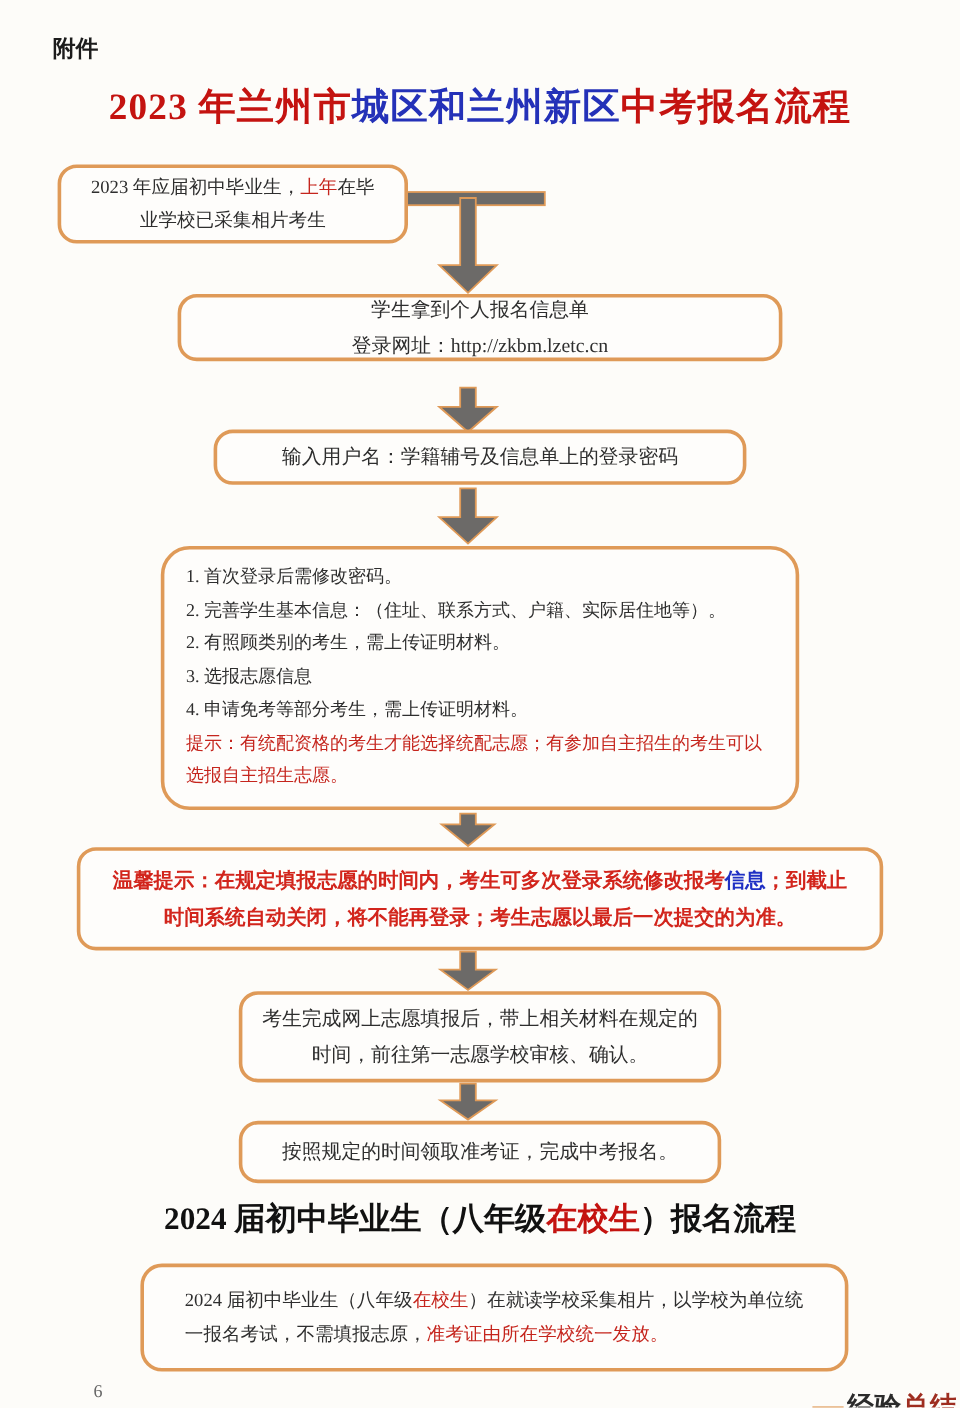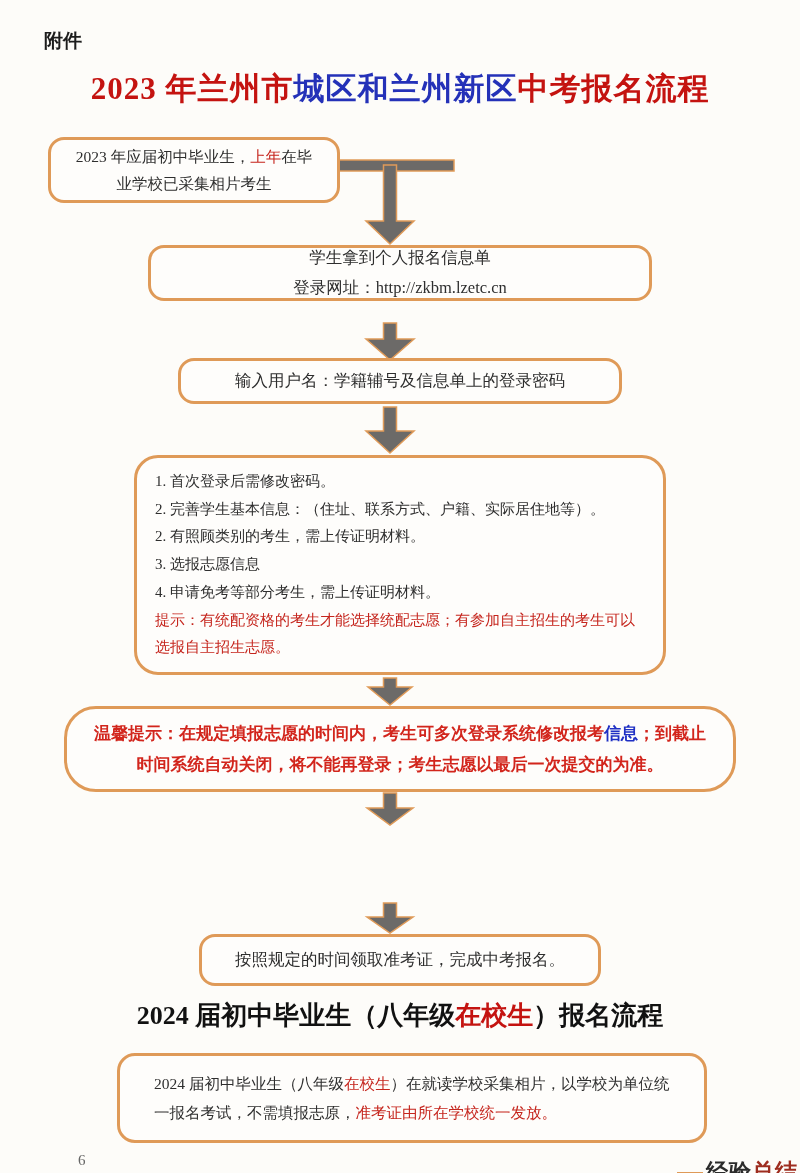--- a/index.html
+++ b/index.html
@@ -26,21 +26,21 @@
     text-align:center;
     font-size:16.5px;line-height:1.8;color:#2e2e2e;
   }
   .box-graduates{left:48px;top:137px;width:292px;height:66px;padding:4px 24px;font-size:15.5px;line-height:1.75;}
   .box-nonlocal{left:452px;top:128px;width:284px;height:90px;padding:4px 22px;font-size:15.5px;line-height:1.75;}
   .box-info{left:148px;top:245px;width:504px;height:56px;padding:18px 16px;}
   .box-login{left:178px;top:358px;width:444px;height:46px;padding:2px 12px;}
   .box-steps{left:134px;top:455px;width:532px;height:220px;padding:10px 18px;
     text-align:left;justify-content:center;font-size:15px;line-height:1.85;border-radius:24px;}
   .box-warm{left:64px;top:706px;width:672px;height:86px;padding:6px 20px;
-    font-size:17px;font-weight:bold;line-height:1.85;color:#d2251c;border-radius:32px;}
+    font-size:17px;font-weight:bold;line-height:1.85;color:#d2251c;border-radius:16px;}
   .box-confirm{left:199px;top:826px;width:402px;height:76px;padding:4px 16px;}
   .box-admission{left:199px;top:934px;width:402px;height:52px;padding:2px 12px;}
   .box-2024{left:117px;top:1053px;width:590px;height:90px;padding:6px 34px;
     text-align:left;font-size:15.5px;line-height:1.9;border-radius:18px;}
   .red{color:#c5251d;}
   .blue{color:#1f30c4;}
   .title2{position:absolute;left:0;top:998px;width:800px;text-align:center;
     font-size:26px;font-weight:bold;color:#111;}
   .title2 .t-red{color:#c41310;}
   .steps-line{display:block;}
@@ -104,20 +104,23 @@
     <span class="steps-line">2. 有照顾类别的考生，需上传证明材料。</span>
     <span class="steps-line">3. 选报志愿信息</span>
     <span class="steps-line">4. 申请免考等部分考生，需上传证明材料。</span>
     <span class="red">提示：有统配资格的考生才能选择统配志愿；有参加自主招生的考生可以选报自主招生志愿。</span>
   </div>
 
   <div class="fbox box-warm">
     <div><span>温馨提示：在规定填报志愿的时间内，考生可多次登录系统修改报考</span><span class="blue">信息</span><span>；到截止时间系统自动关闭，将不能再登录；考生志愿以最后一次提交的为准。</span></div>
   </div>
 
+  <div class="fbox box-confirm">
+    <div>考生完成网上志愿填报后，带上相关材料在规定的时间，前往第一志愿学校审核、确认。</div>
+  </div>
 
   <div class="fbox box-admission">
     <div>按照规定的时间领取准考证，完成中考报名。</div>
   </div>
 
   <div class="title2">
     <span>2024 届初中毕业生（八年级</span><span class="t-red">在校生</span><span>）报名流程</span>
   </div>
 
   <div class="fbox box-2024">

